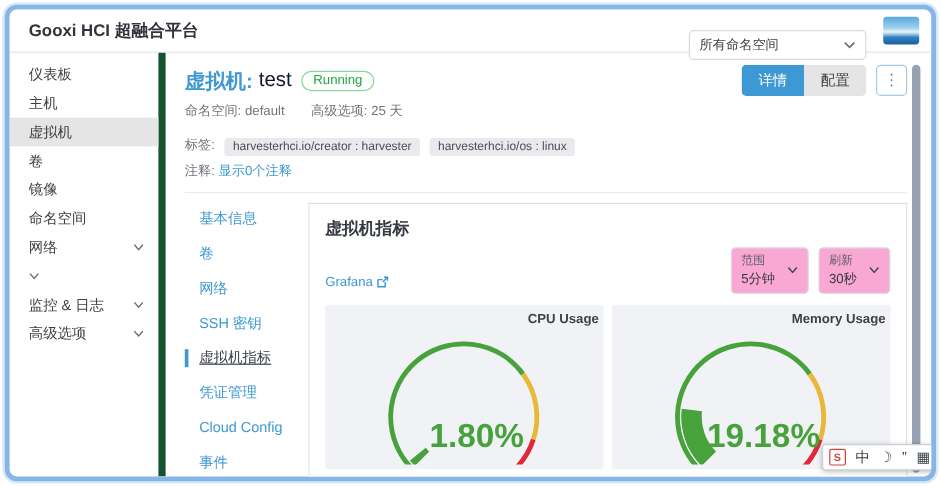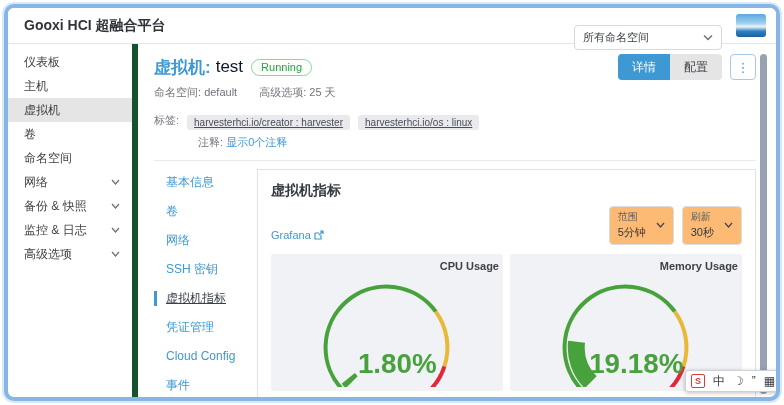--- a/index.html
+++ b/index.html
@@ -49,44 +49,44 @@
   .btn-primary { background:#3d98d3; color:#fff; }
   .btn-plain { background:#e5e5e5; color:#3a3e44; }
   .btn-more {
     width:26px; height:26px; margin-left:8px; border:1px solid #a7c9e6; border-radius:4px;
     background:#fff; color:#3d98d3; font-size:13px; display:flex; align-items:center; justify-content:center; cursor:pointer;
   }
   .meta-row { margin-top:5px; font-size:11px; color:#70747b; display:flex; gap:22px; }
   .tags-row { margin-top:13px; display:flex; align-items:flex-end; font-size:11px; color:#70747b; }
   .pill {
     background:#e9e9ee; border-radius:3px; padding:2px 7px; font-size:10px;
-    color:#4a4e55; margin-left:8px; white-space:nowrap;text-decoration:underline;
-  }
-  .anno-row { margin-top:7px; font-size:11px; color:#70747b;margin-left:44px; }
+    color:#4a4e55; margin-left:8px; white-space:nowrap;
+  }
+  .anno-row { margin-top:7px; font-size:11px; color:#70747b; }
   .link { color:#3d98d3; cursor:pointer; text-decoration:none; }
   .hr { height:1px; background:#e8eaee; margin:10px 0 0; }
   
   .content-row { display:flex; margin-top:8px; align-items:flex-start; }
   .tabs { width:93px; flex-shrink:0; padding-top:6px; }
   .tab {
     font-size:12px; color:#3d98d3; padding:0 0 0 9px; margin-bottom:14px;
     border-left:3px solid transparent; cursor:pointer; line-height:15px; white-space:nowrap;
   }
   .tab.active { border-left-color:#3d98d3; color:#3b4port048; color:#3b4048; text-decoration:underline; font-weight:400; }
   .metrics-box {
     flex:1; border:1px solid #dfe2e8; background:#fff; margin-left:10px;
     padding:12px 13px 0; height:287px; min-width:0;
   }
   .metrics-title { font-size:14px; font-weight:700; color:#363a42; }
   .controls-row { display:flex; align-items:flex-end; margin-top:6px; }
   .grafana { font-size:11px; display:flex; align-items:center; gap:3px; margin-bottom:4px; }
   .mini-selects { margin-left:auto; display:flex; gap:8px; }
   .mini-select {
     border:1px solid #d9dce2; border-radius:4px; padding:3px 8px 4px; display:flex;
-    align-items:center; gap:10px; cursor:pointer; background:#fdba74;
+    align-items:center; gap:10px; cursor:pointer; background:#f9a8d4;
   }
   .ms-label { font-size:10px; color:#5b5f66; }
   .ms-value { font-size:11px; color:#34383e; margin-top:1px; }
   
   .charts-grid { display:grid; grid-template-columns:repeat(6,1fr); gap:7px; margin-top:9px; }
   .chart-panel { background:#f0f2f6; border-radius:2px; padding:5px 4px 0; overflow:hidden; }
   .chart-panel.gauge { grid-column:span 3; height:137px; }
   .chart-panel.area { grid-column:span 2; height:120px; }
   .cp-title { text-align:right; font-size:11px; font-weight:700; color:#3e4248; line-height:15px; }
   .gauge-svg { display:block; width:96%; margin:0 auto; }
@@ -130,30 +130,32 @@
         <div class="sb-item">
           <span class="lbl">主机</span>
         </div>
         <div class="sb-item active">
           <span class="lbl">虚拟机</span>
         </div>
         <div class="sb-item">
           <span class="lbl">卷</span>
         </div>
         <div class="sb-item">
+          <span class="lbl">镜像</span>
+        </div>
+        <div class="sb-item">
           <span class="lbl">命名空间</span>
         </div>
         <div class="sb-item">
           <span class="lbl">网络</span>
           <svg width="9" height="6" viewBox="0 0 9 6">
             <path d="M1 1 L4.5 5 L8 1" fill="none" stroke="#6b6f75" stroke-width="1.2"></path>
           </svg>
         </div>
         <div class="sb-item">
-          <span class="lbl">备份 &amp; 快照</span>
           <svg width="9" height="6" viewBox="0 0 9 6">
             <path d="M1 1 L4.5 5 L8 1" fill="none" stroke="#6b6f75" stroke-width="1.2"></path>
           </svg>
         </div>
         <div class="sb-item">
           <span class="lbl">监控 &amp; 日志</span>
           <svg width="9" height="6" viewBox="0 0 9 6">
             <path d="M1 1 L4.5 5 L8 1" fill="none" stroke="#6b6f75" stroke-width="1.2"></path>
           </svg>
         </div>

